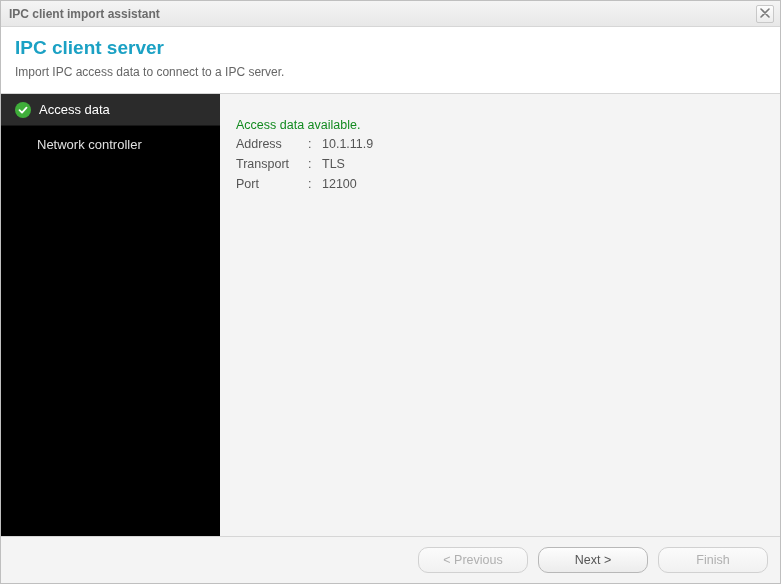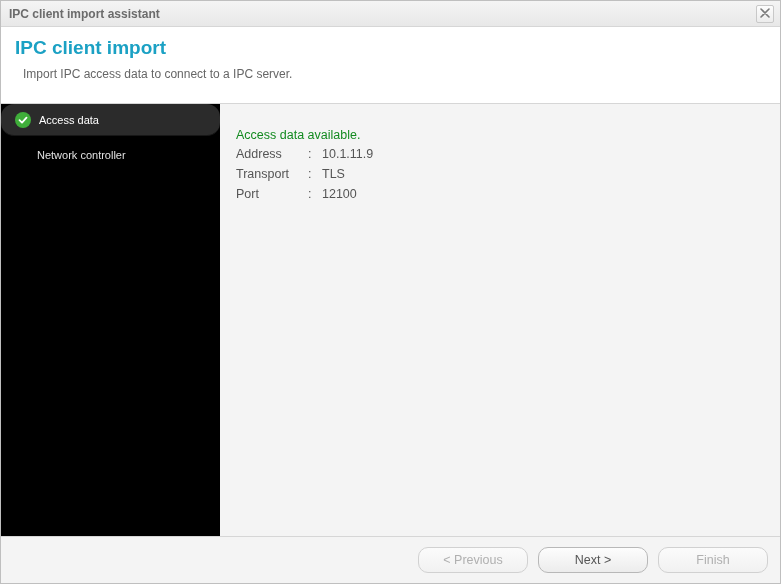--- a/index.html
+++ b/index.html
@@ -45,44 +45,43 @@
     border-bottom: 1px solid #d6d6d6;
     padding: 10px 14px 14px 14px;
   }
   .header h1 {
     margin: 0 0 6px 0;
     font-size: 19px;
     font-weight: bold;
     color: #1ba1c4;
   }
   .header p {
-    margin: 8px;
+    margin: 0;
     font-size: 12px;
     color: #666;
   }
   .body {
     flex: 1;
     display: flex;
     min-height: 0;
     border-bottom: 1px solid #d6d6d6;
   }
   .sidebar {
     width: 219px;
     background: #000;
     color: #e6e6e6;
     padding-top: 0;
   }
   .sidebar-item {
     height: 32px;
     display: flex;
     align-items: center;
     padding: 0 0 0 14px;
-    font-size: 11px;
+    font-size: 13px;
     border-bottom: 1px solid #000;
-    border-radius: 13px;
   }
   .sidebar-item.active {
     background: #2b2b2b;
     border-bottom: 1px solid #171717;
     font-weight: 500;
     color: #fff;
   }
   .sidebar-item.pending {
     padding-left: 36px;
     color: #e0e0e0;
@@ -183,21 +182,21 @@
     <div class="close-btn">
       <span>
         <svg viewBox="0 0 10 10">
             <path d="M1 1 L9 9 M9 1 L1 9" stroke="#7a7a7a" stroke-width="1.6" fill="none" stroke-linecap="round"></path>
           </svg>
       </span>
     </div>
   </div>
 
   <div class="header">
-    <h1>IPC client import</h1>
+    <h1>IPC client server</h1>
     <p>Import IPC access data to connect to a IPC server.</p>
   </div>
 
   <div class="body">
 
     <div class="sidebar">
       <div class="sidebar-item active">
         <span class="check-icon">
           <svg viewBox="0 0 10 10">
               <path d="M1.5 5.2 L4 7.6 L8.5 2.6" stroke="#fff" stroke-width="1.8" fill="none" stroke-linecap="round" stroke-linejoin="round"></path>

